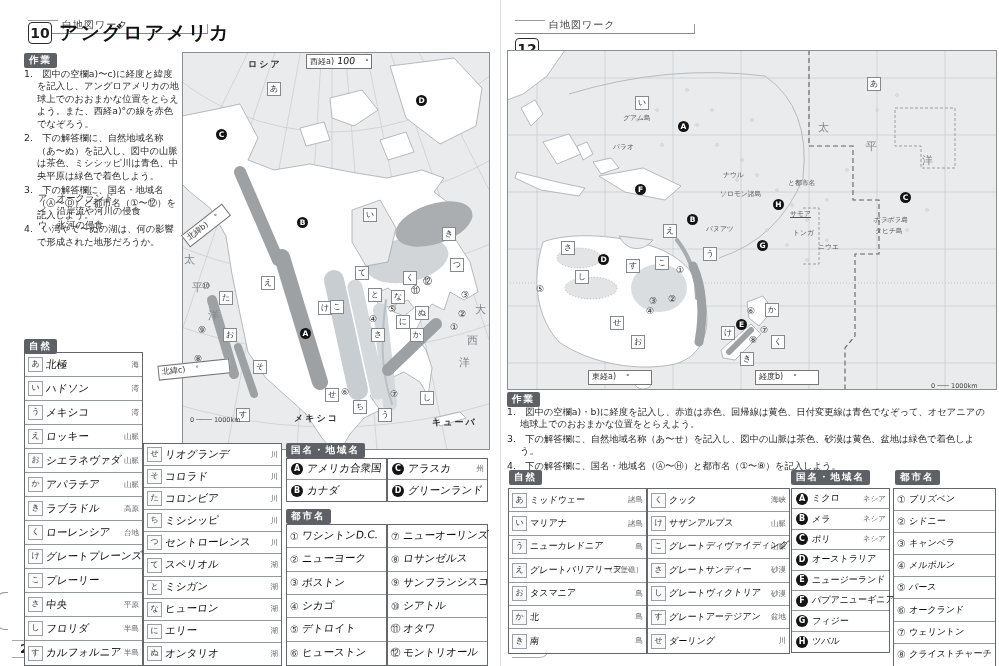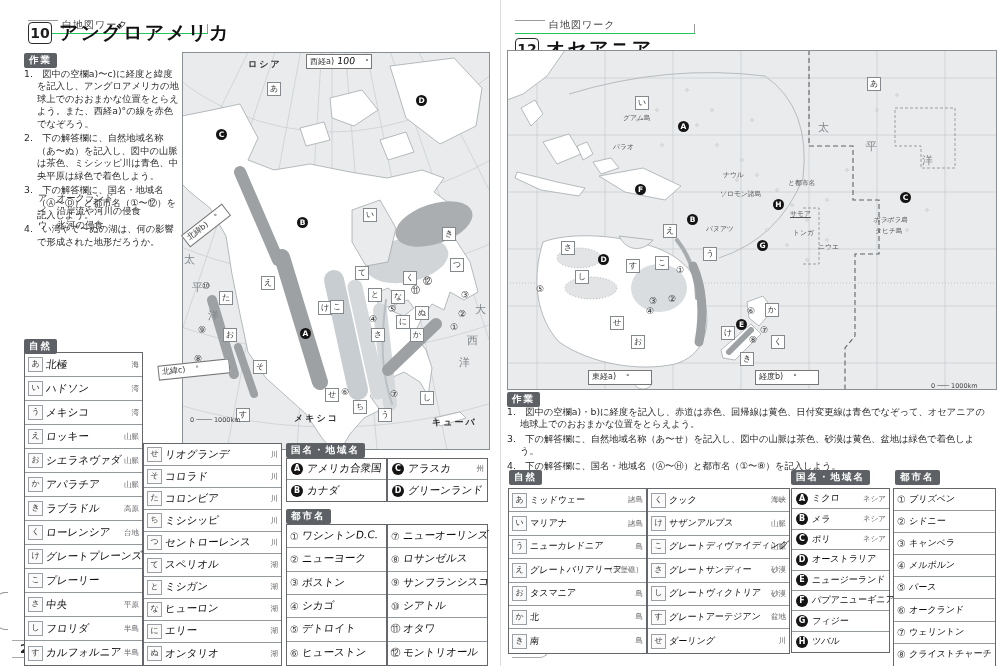--- a/index.html
+++ b/index.html
@@ -413,21 +413,20 @@
     <div class="brace"></div>
     <div class="pnum">28</div>
   </div>
 
   <div class="page right">
     <div class="tab" style="left:15px;top:6px">
       <b></b><i></i><span>白地図ワーク</span>
     </div>
     <div class="titlerow" style="left:15px;top:36px">
       <span class="numbox">12</span>
-      <span class="ptitle">オセアニア</span>
     </div>
 
     <div class="map" style="left:7px;top:50px;width:490px;height:340px">
       <svg width="490" height="340" viewBox="0 0 490 340">
         <rect width="490" height="340" fill="#e9ebec"></rect>
         <g stroke="#c3c8cc" stroke-width="0.6">
           <line x1="30" y1="0" x2="30" y2="340"></line>
             <line x1="98" y1="0" x2="98" y2="340"></line>
           <line x1="166" y1="0" x2="166" y2="340"></line>
             <line x1="234" y1="0" x2="234" y2="340"></line>

